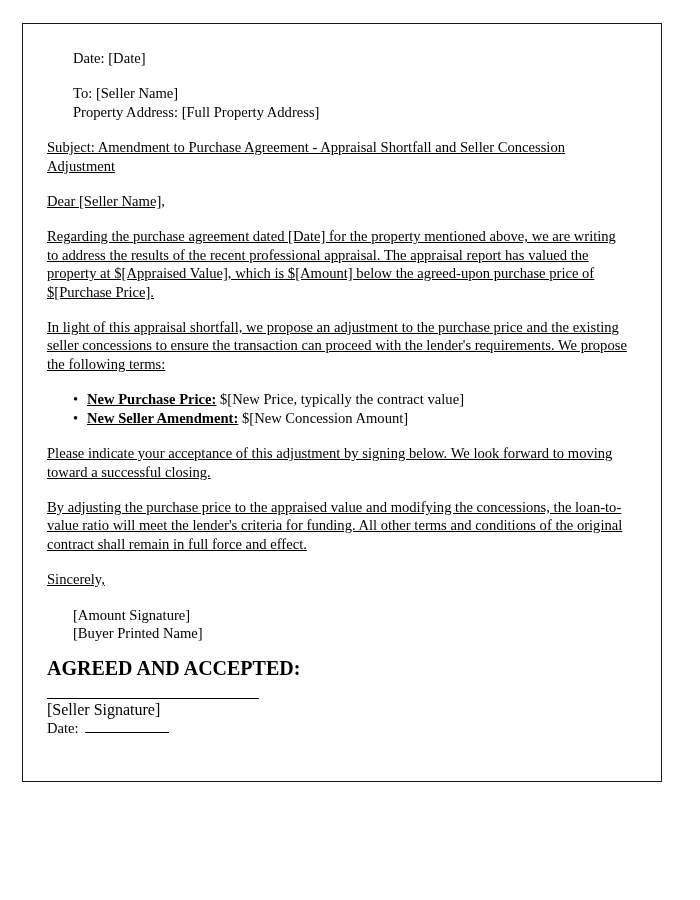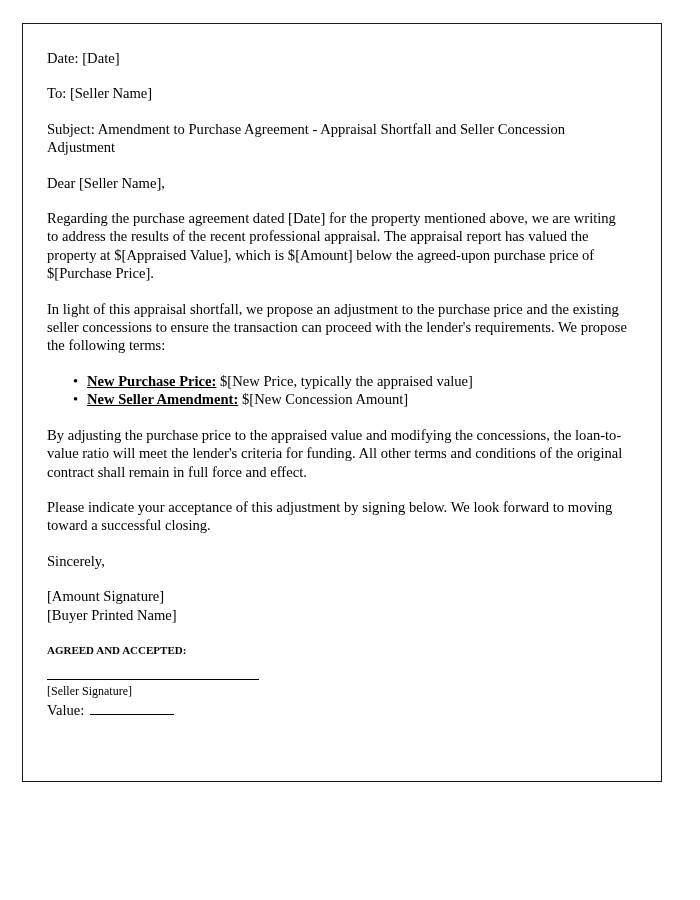--- a/index.html
+++ b/index.html
@@ -31,23 +31,25 @@
     width: 582px;
   }
   .line, .para {
     font-size: 14.6px;
     line-height: 18.4px;
     text-align: left;
     margin: 0;
   }
   .block {
     margin-bottom: 17px;
+    margin-left: 26px;
   }
   .para {
     margin-bottom: 17px;
+    text-decoration: underline;
   }
   .bullets {
     margin: 0 0 17px 0;
     padding: 0 0 0 26px;
     list-style: none;
   }
   .bullets li {
     font-size: 14.6px;
     line-height: 18.4px;
     position: relative;
@@ -59,32 +61,32 @@
     top: 0;
     font-size: 14.6px;
     line-height: 18.4px;
   }
   .b {
     font-weight: bold;
     text-decoration: underline;
   }
   .agreed {
     font-weight: bold;
-    font-size: 11px;
+    font-size: 20px;
     line-height: 18.4px;
     margin: 0 0 14px 0;
   }
   .sig-rule {
     width: 212px;
     height: 0;
     border-bottom: 1.6px solid #000000;
     margin: 20px 0 2px 0;
   }
   .sig-name {
-    font-size: 12px;
+    font-size: 16px;
     line-height: 18.4px;
   }
   .date-row {
     font-size: 14.6px;
     line-height: 18.4px;
     display: flex;
     align-items: baseline;
   }
   .date-blank {
     display: inline-block;
@@ -99,54 +101,55 @@
 
 <div class="page">
   <div class="content">
 
     <div class="block">
       <div class="line">Date: [Date]</div>
     </div>
 
     <div class="block">
       <div class="line">To: [Seller Name]</div>
+      <div class="line">Property Address: [Full Property Address]</div>
     </div>
 
     <div class="para">Subject: Amendment to Purchase Agreement - Appraisal Shortfall and Seller Concession Adjustment</div>
 
     <div class="para">Dear [Seller Name],</div>
 
     <div class="para">Regarding the purchase agreement dated [Date] for the property mentioned above, we are writing to address the results of the recent professional appraisal. The appraisal report has valued the property at $[Appraised Value], which is $[Amount] below the agreed-upon purchase price of $[Purchase Price].</div>
 
     <div class="para">In light of this appraisal shortfall, we propose an adjustment to the purchase price and the existing seller concessions to ensure the transaction can proceed with the lender's requirements. We propose the following terms:</div>
 
     <ul class="bullets">
       <li>
-        <span class="dot">•</span><span class="b">New Purchase Price:</span><span> $[New Price, typically the appraised value]</span>
+        <span class="dot">•</span><span class="b">New Purchase Price:</span><span> $[New Price, typically the contract value]</span>
       </li>
       <li>
         <span class="dot">•</span><span class="b">New Seller Amendment:</span><span> $[New Concession Amount]</span>
       </li>
     </ul>
 
+    <div class="para">Please indicate your acceptance of this adjustment by signing below. We look forward to moving toward a successful closing.</div>
+
     <div class="para">By adjusting the purchase price to the appraised value and modifying the concessions, the loan-to-value ratio will meet the lender's criteria for funding. All other terms and conditions of the original contract shall remain in full force and effect.</div>
-
-    <div class="para">Please indicate your acceptance of this adjustment by signing below. We look forward to moving toward a successful closing.</div>
 
     <div class="para">Sincerely,</div>
 
     <div class="block">
       <div class="line">[Amount Signature]</div>
       <div class="line">[Buyer Printed Name]</div>
     </div>
 
     <div class="agreed">AGREED AND ACCEPTED:</div>
 
     <div class="sig-rule"></div>
     <div class="sig-name">[Seller Signature]</div>
 
     <div class="date-row">
-      <span>Value:</span>
+      <span>Date:</span>
         <span class="date-blank"></span>
     </div>
 
   </div>
 </div>
 
 </body></html>

